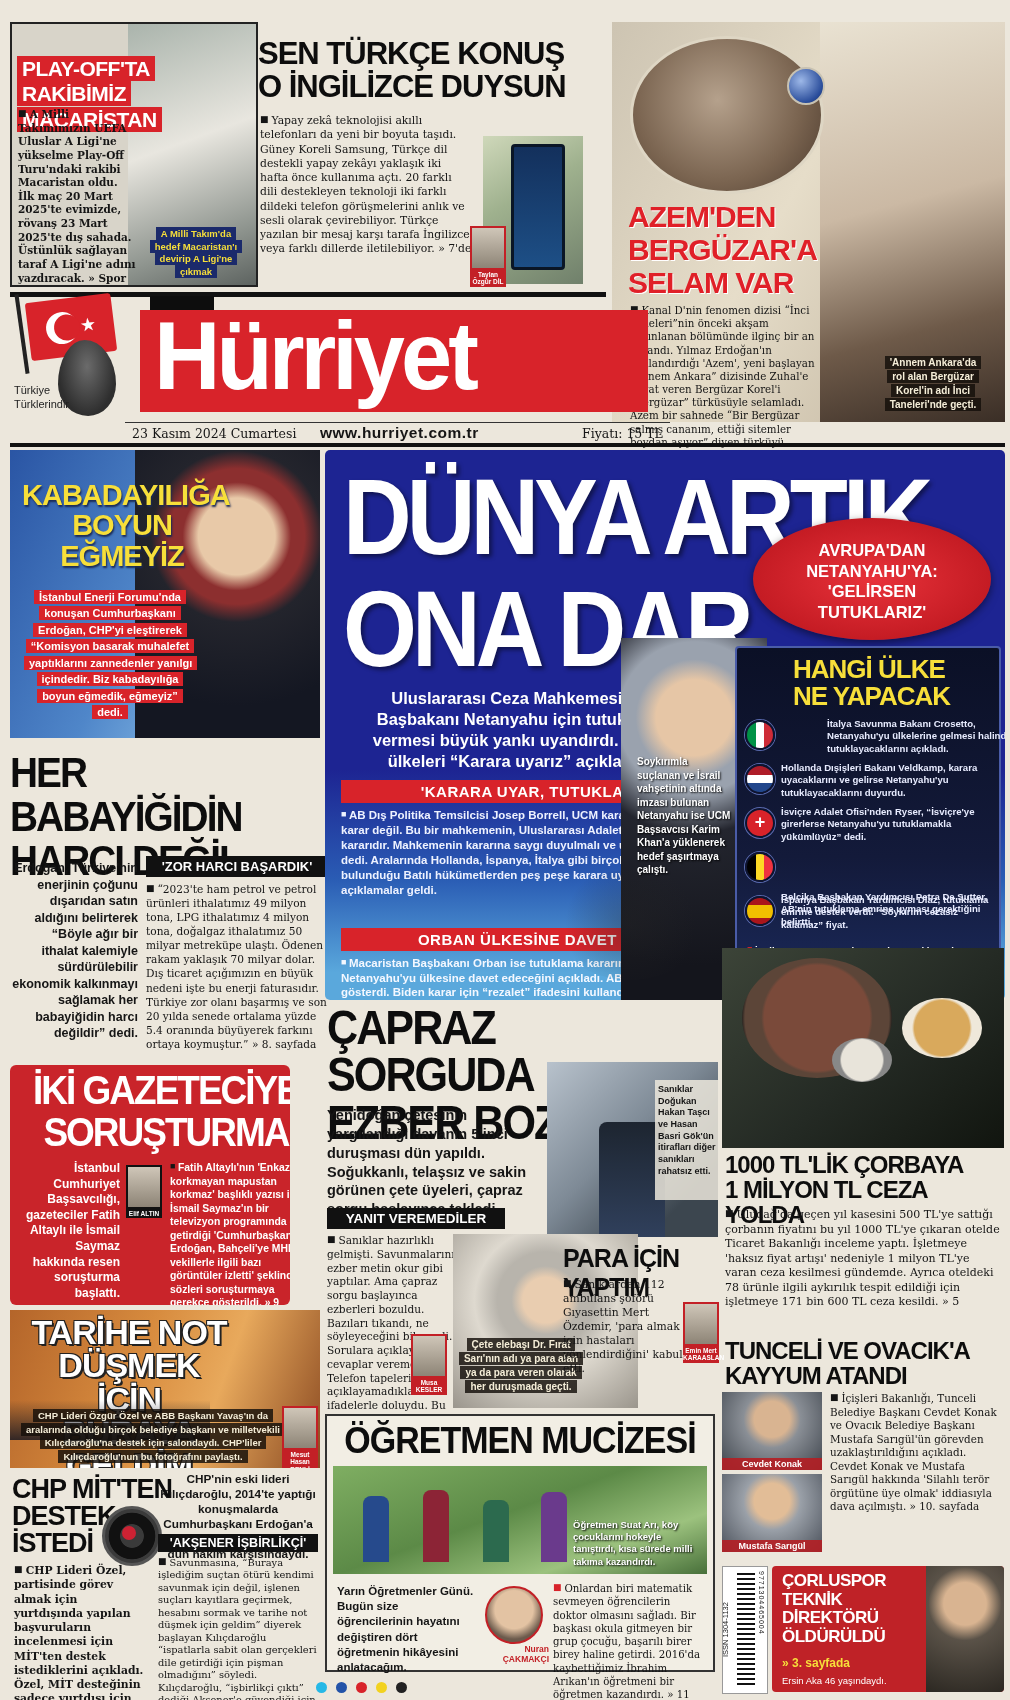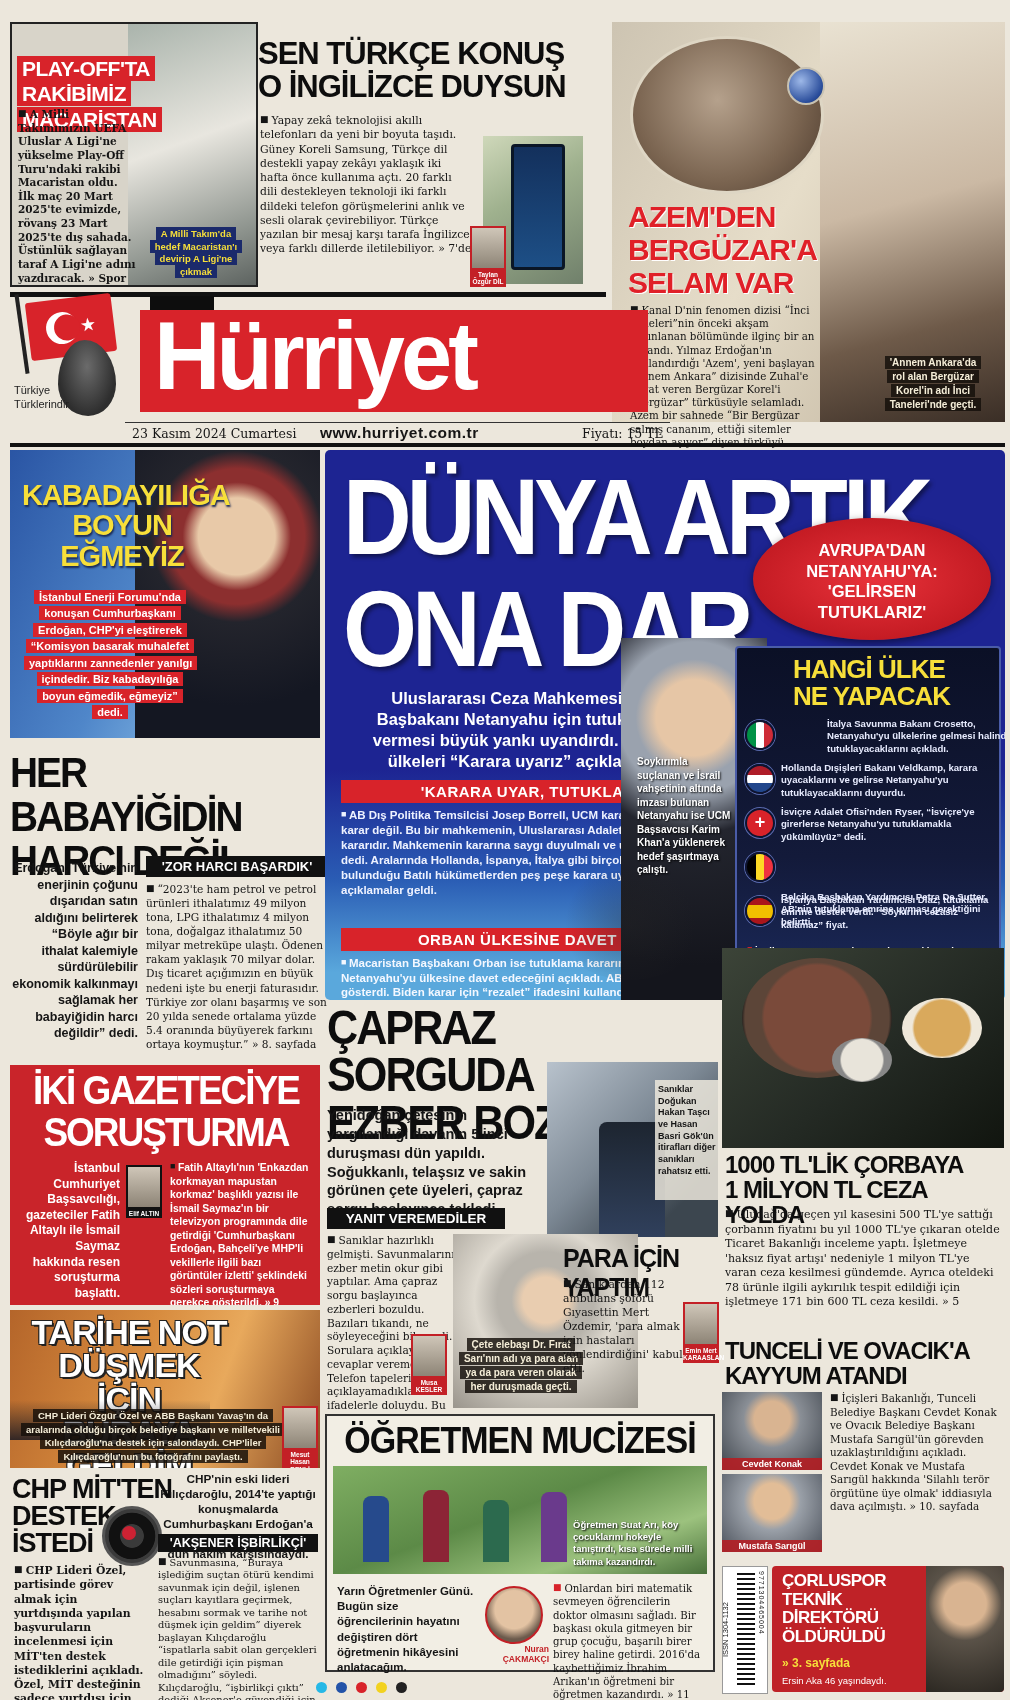--- a/index.html
+++ b/index.html
@@ -146,21 +146,21 @@
       <div class="abs h" style="left:44px;top:158px;width:208px;font-size:9.6px;line-height:1.28;color:#e8ecff;">İsviçre Adalet Ofisi'nden Ryser, “İsviçre'ye girerlerse Netanyahu'yu tutuklamakla yükümlüyüz” dedi.</div>
       <div class="abs flagc" style="left:8px;top:204px;background:linear-gradient(90deg,#000 0 33%,#fdda25 33% 66%,#ef3340 66%);"></div>
       <div class="abs h" style="left:44px;top:202px;width:208px;font-size:9.6px;line-height:1.28;color:#e8ecff;margin-top:41px;">Belçika Başbakan Yardımcısı Petra De Sutter, AB'nin tutuklama emrine uyması gerektiğini belirtti.</div>
       <div class="abs flagc" style="left:8px;top:248px;background:linear-gradient(180deg,#aa151b 0 25%,#f1bf00 25% 75%,#aa151b 75%);"></div>
       <div class="abs h" style="left:44px;top:246px;width:208px;font-size:9.6px;line-height:1.28;color:#e8ecff;">İspanya Başbakan Yardımcısı Diaz, tutuklama emrine destek verdi. “Soykırım cezasız kalamaz” fiyat.</div>
       <div class="abs h sq sq-red" style="left:10px;top:296px;width:242px;font-size:9.6px;line-height:1.28;color:#fff;">İngiltere, Fransa ve Almanya ise tutuklama kararına uyup uymayacaklarını açıklamaktan kaçındı.</div>
     </div>
     <div class="abs" style="left:230px;top:420px;width:150px;height:110px;border-radius:50%;background:radial-gradient(circle,rgba(40,40,40,.35),rgba(40,40,40,0) 70%);"></div>
   </div>
 
-  <div class="abs" style="left:10px;top:1065px;width:310px;height:240px;background:#c9242a;border-radius:0;overflow:hidden;">
+  <div class="abs" style="left:10px;top:1065px;width:280px;height:240px;background:#c9242a;border-radius:6px;overflow:hidden;">
     <div class="abs h pre" style="left:10px;top:6px;width:292px;font-size:37px;line-height:1.02;letter-spacing:-2px;color:#fff;text-align:center;transform:scale(1,1.08);transform-origin:50% 0;">İKİ GAZETECİYE
 SORUŞTURMA</div>
     <div class="abs h" style="left:10px;top:96px;width:100px;font-size:12px;line-height:1.3;color:#fff;text-align:right;">İstanbul Cumhuriyet Başsavcılığı, gazeteciler Fatih Altaylı ile İsmail Saymaz hakkında resen soruşturma başlattı.</div>
     <div class="abs byline" style="left:116px;top:100px;">
       <div class="ph" style="border-color:#111;"></div>
       <div class="nm" style="background:#111;">Elif ALTIN</div>
     </div>
     <div class="abs h sq sq-blk" style="left:160px;top:96px;width:145px;font-size:10.4px;line-height:1.3;color:#fff;">Fatih Altaylı'nın 'Enkazdan korkmayan mapustan korkmaz' başlıklı yazısı ile İsmail Saymaz'ın bir televizyon programında dile getirdiği 'Cumhurbaşkanı Erdoğan, Bahçeli'ye MHP'li vekillerle ilgili bazı görüntüler izletti' şeklindeki sözleri soruşturmaya gerekçe gösterildi. » 9</div>
   </div>
 

